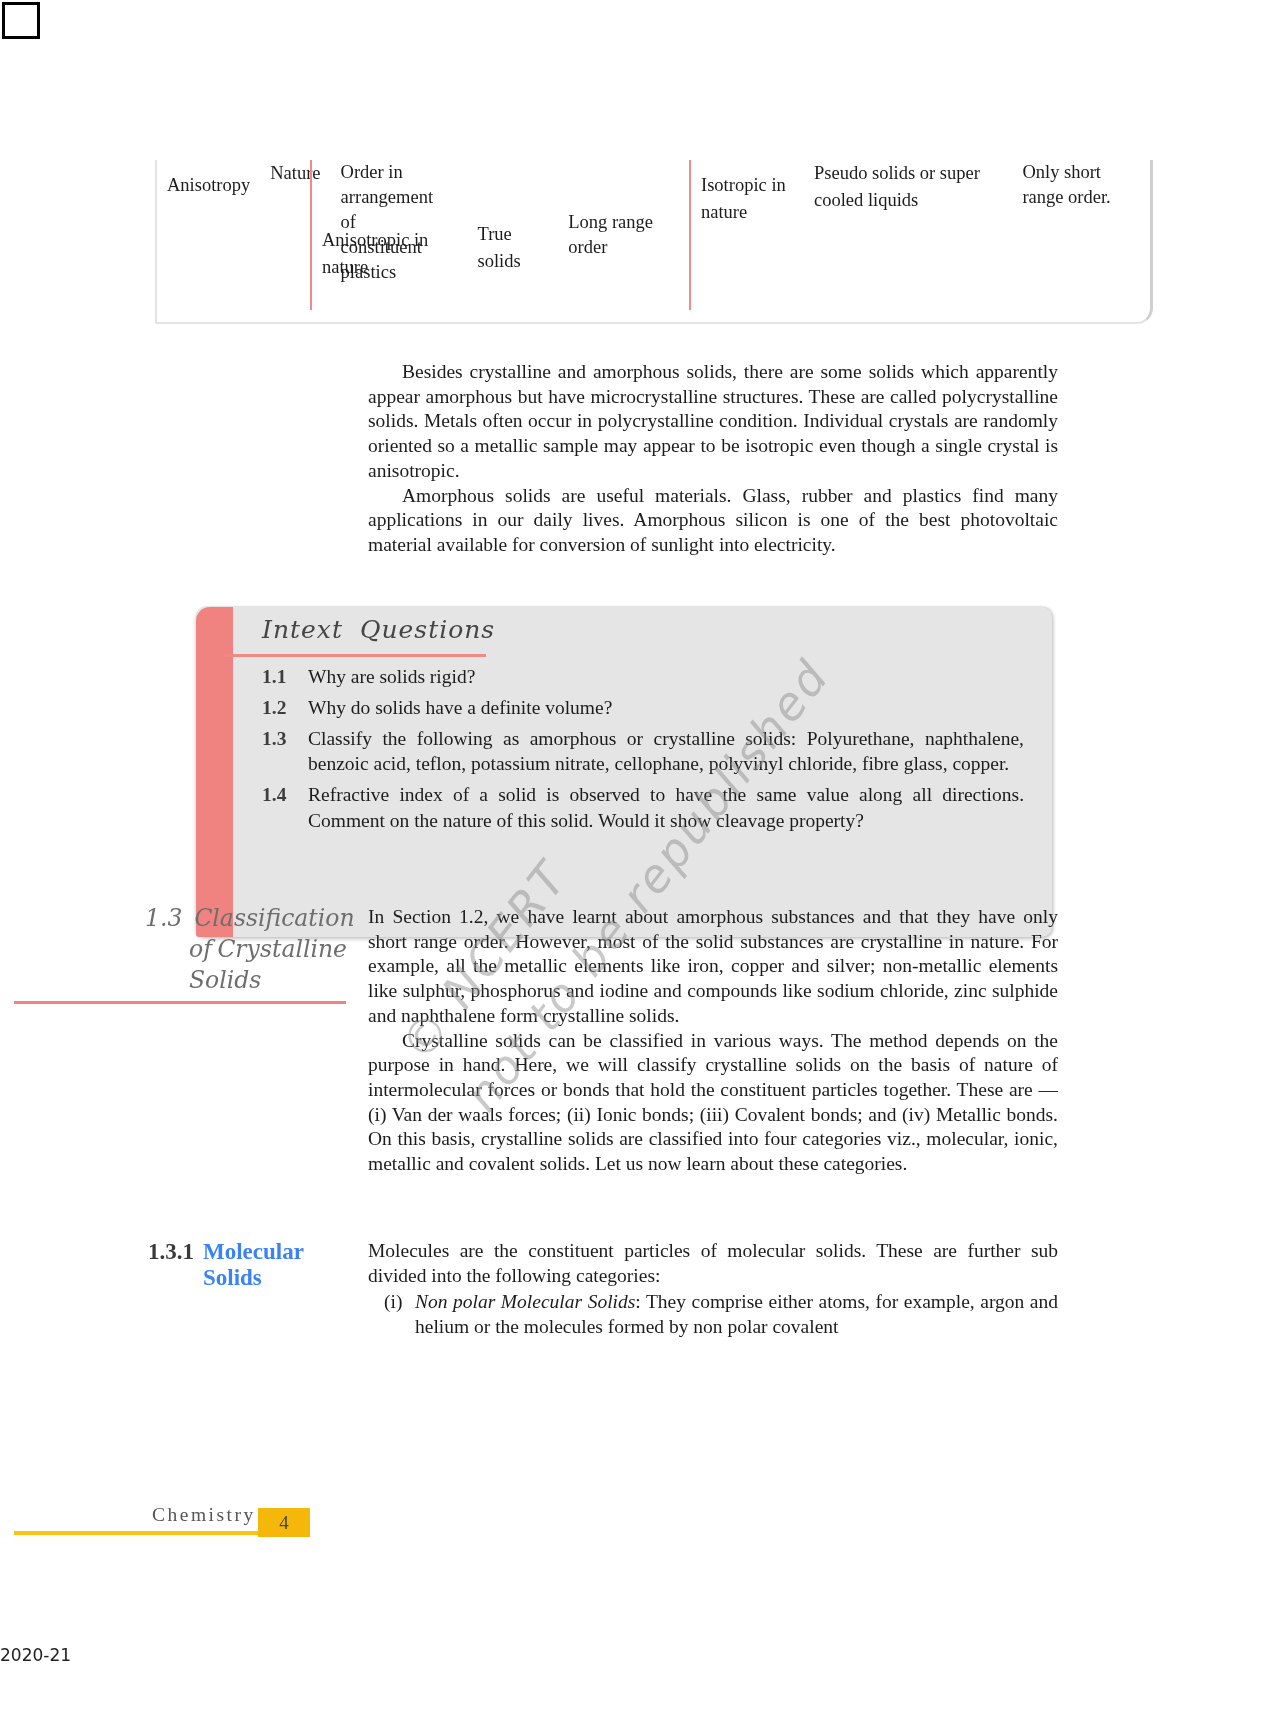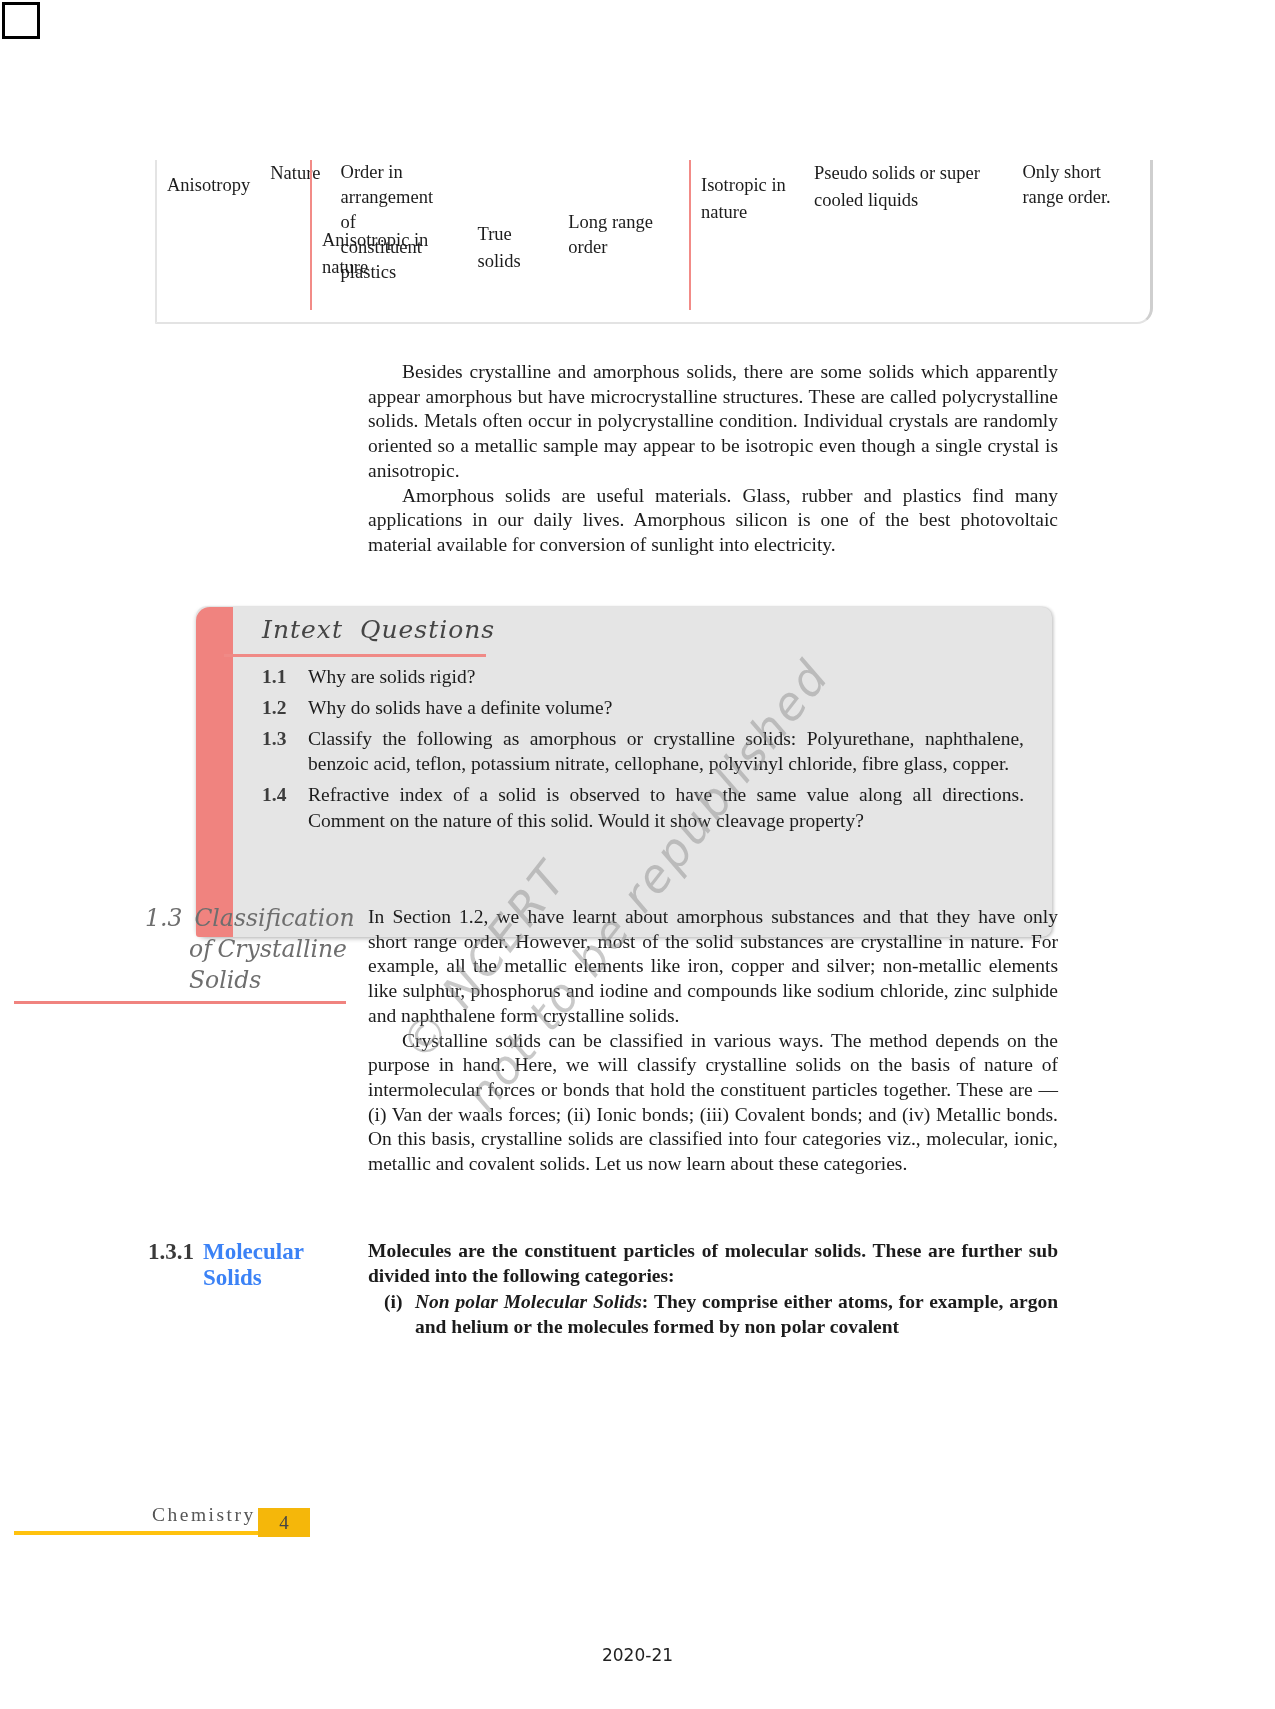--- a/index.html
+++ b/index.html
@@ -21,21 +21,21 @@
   .cmp-cell.r1{height:28px;padding-top:12px;}
   .cmp-cell.r2{height:28px;}
   .cmp-cell.r3{line-height:25px;}
 
   
   .body-col{position:absolute;left:368px;width:690px;font-size:19.5px;line-height:24.7px;text-align:justify;}
   .body-col p{margin:0;}
   .body-col p.indent{text-indent:34px;}
   .intro-col{top:360px;}
   .sec-col{top:905px;}
-  .sub-col{top:1239px;font-weight:bold;}
+  .sub-col{top:1239px;}
 
   
   .intext-box{position:absolute;left:196px;top:607px;width:856px;height:330px;background:#e5e5e5;
               border-radius:10px;box-shadow:0 2px 4px rgba(0,0,0,0.22), 2px 0 3px rgba(0,0,0,0.10), 0 -1px 1px rgba(0,0,0,0.05);}
   .intext-bar{position:absolute;left:0;top:0;bottom:0;width:37px;background:#f0837f;border-radius:14px 0 0 3px;}
   .intext-title{position:absolute;left:66px;top:8px;font-family:"DejaVu Serif",serif;font-style:italic;
                 font-size:25px;color:#454545;letter-spacing:1px;word-spacing:8px;}
   .intext-underline{position:absolute;left:28px;top:47px;width:262px;height:2.5px;background:#f08a86;}
   .intext-qs{position:absolute;left:66px;top:57px;right:28px;}
   .q-row{display:flex;margin-bottom:5px;font-size:19.5px;line-height:25.8px;}
@@ -63,21 +63,21 @@
   .list-item{display:flex;margin-top:2px;}
   .li-marker{flex:none;width:31px;padding-left:16px;}
   .li-text{flex:1;text-align:justify;}
   .li-text i{font-style:italic;}
 
   
   .footer-book{position:absolute;left:152px;top:1504px;font-size:19.5px;letter-spacing:2.5px;color:#565656;}
   .footer-line{position:absolute;left:14px;top:1531px;width:266px;height:4px;background:#ffc20e;}
   .footer-pagebox{position:absolute;left:258px;top:1508px;width:52px;height:29px;background:#f5b70a;
                   color:#454545;text-align:center;line-height:29px;font-size:19px;z-index:2;}
-  .footer-year{position:absolute;left:0;right:0;top:1645px;text-align:center;
+  .footer-year{position:absolute;left:0;right:0;top:1645px;
                font-family:"DejaVu Sans",sans-serif;font-size:17px;color:#222;}
 </style>
 </head>
 <body>
 
 <div class="page">
 
   <div class="reg-square"></div>
 
   <div class="cmp-table">

